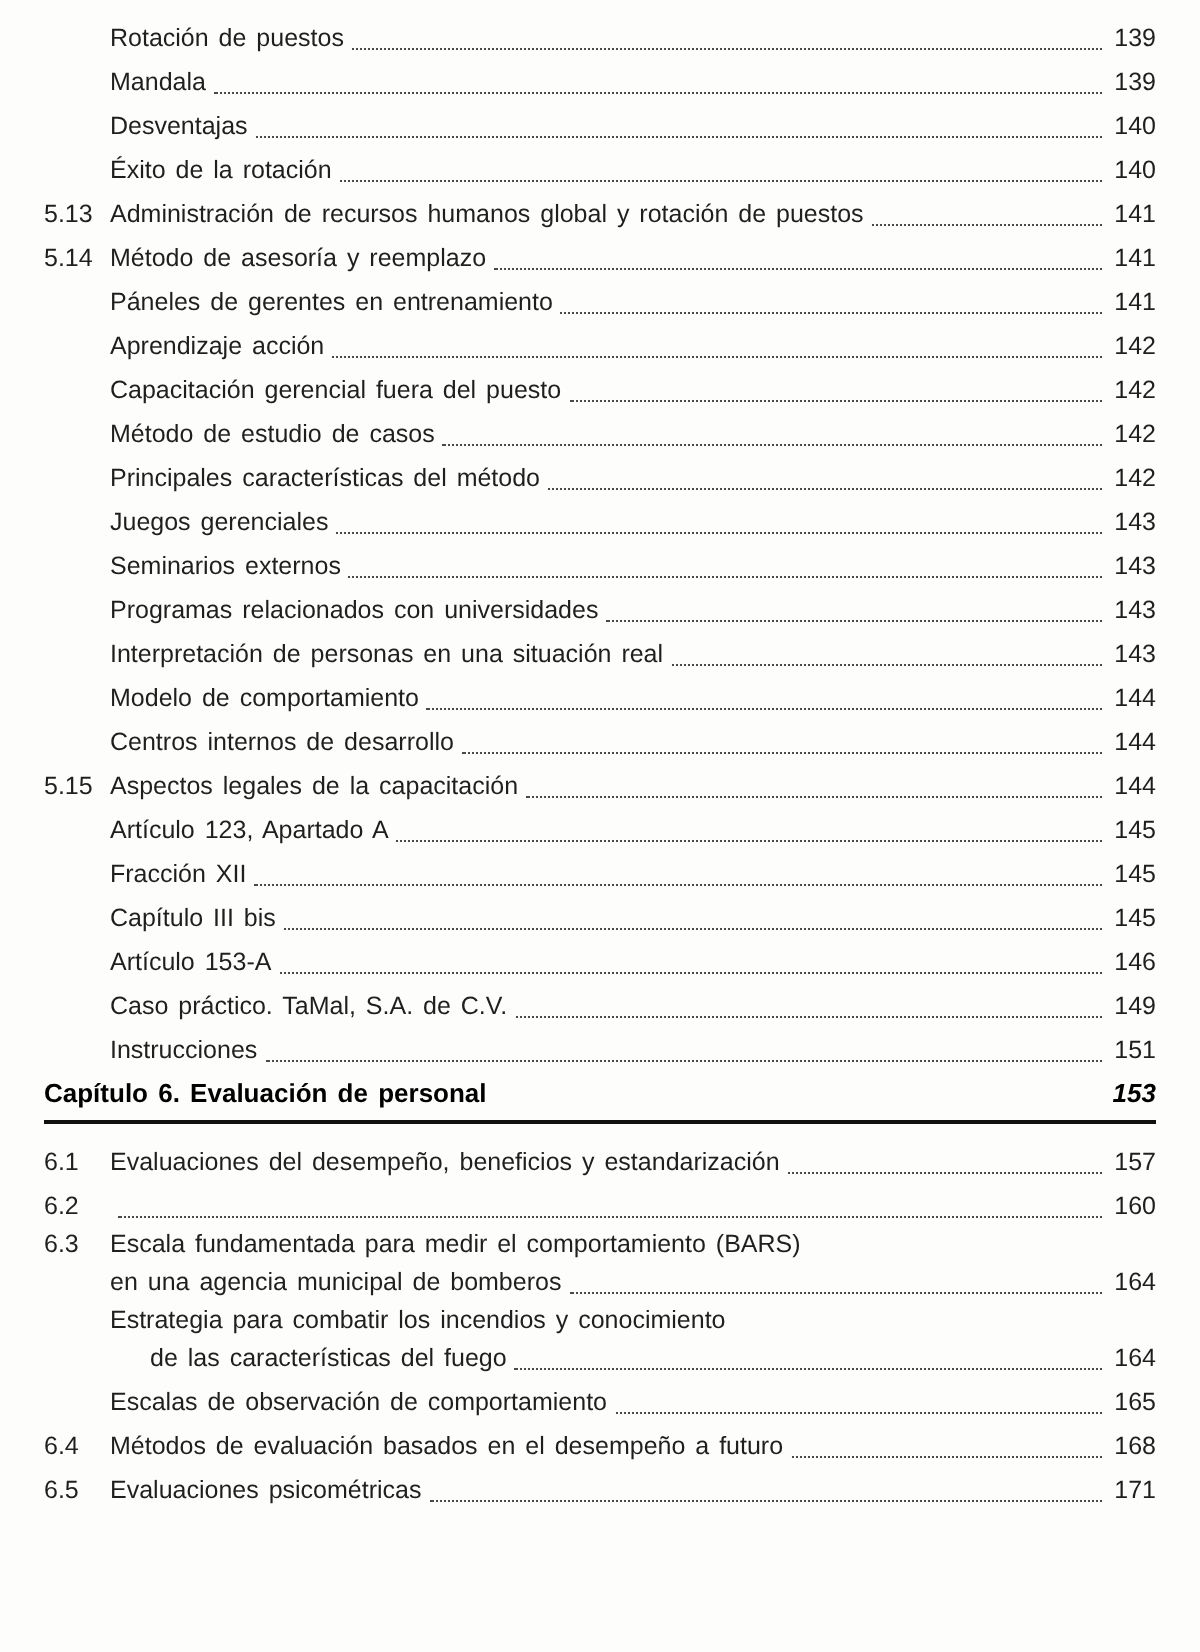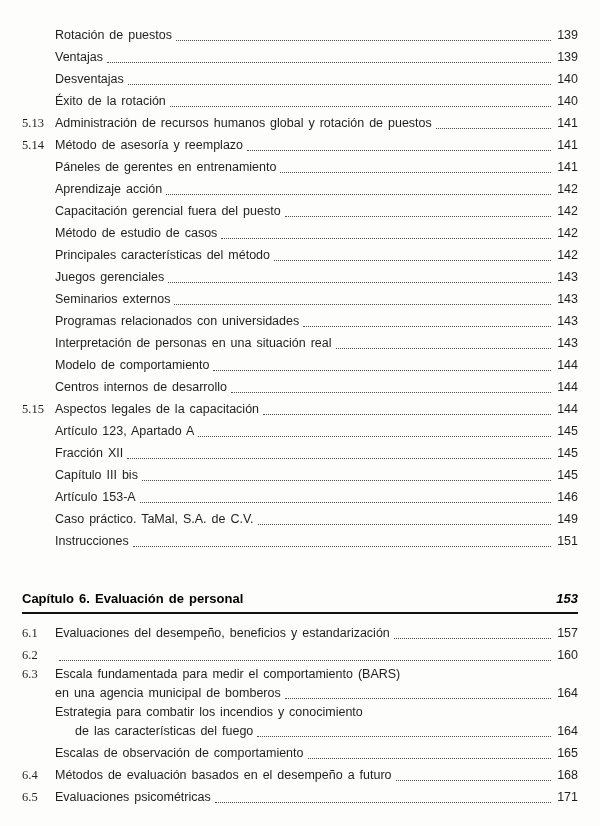--- a/index.html
+++ b/index.html
@@ -9,41 +9,40 @@
   }
   .page {
     position: relative;
     width: 600px;
     height: 826px;
     background: #fdfdfc;
     color: #1f1f1f;
     font-family: "Liberation Sans", sans-serif;
     font-size: 12.5px;
     box-sizing: border-box;
-    padding: 24px 22px 0 22px;
+    padding: 8px 22px 0 22px;
     overflow: hidden;
   }
   .toc-section { width: 100%; }
   .entry { width: 100%; }
   .row {
     display: flex;
     align-items: baseline;
     height: 22px;
     line-height: 22px;
     word-spacing: 1.5px;
     white-space: nowrap;
   }
   .row.tight {
     height: 16px;
     line-height: 16px;
   }
   .num {
     flex: 0 0 33px;
     width: 33px;
-    font-family: Liberation Serif, serif;
   }
   .label {
     flex: 0 0 auto;
   }
   .label.hang {
     padding-left: 20px;
   }
   .leader {
     flex: 1 1 auto;
     min-width: 8px;
@@ -52,21 +51,20 @@
     margin: 0 3px 5px 4px;
   }
   .pagenum {
     flex: 0 0 auto;
     min-width: 24px;
     text-align: right;
   }
   .chapter-row {
     display: flex;
     align-items: baseline;
-    margin-top: 36px;
     height: 22px;
     line-height: 22px;
     font-weight: bold;
     font-size: 13px;
     color: #000;
     word-spacing: 1.5px;
   }
   .chapter-title { flex: 0 0 auto; }
   .chapter-fill { flex: 1 1 auto; }
   .chapter-page {
@@ -91,21 +89,21 @@
         <div class="row">
           <span class="num"></span>
           <span class="label">Rotación de puestos</span>
           <span class="leader"></span>
           <span class="pagenum">139</span>
         </div>
       </div>
       <div class="entry">
         <div class="row">
           <span class="num"></span>
-          <span class="label">Ventajas</span>
+          <span class="label">Mandala</span>
           <span class="leader"></span>
           <span class="pagenum">139</span>
         </div>
       </div>
       <div class="entry">
         <div class="row">
           <span class="num"></span>
           <span class="label">Desventajas</span>
           <span class="leader"></span>
           <span class="pagenum">140</span>

